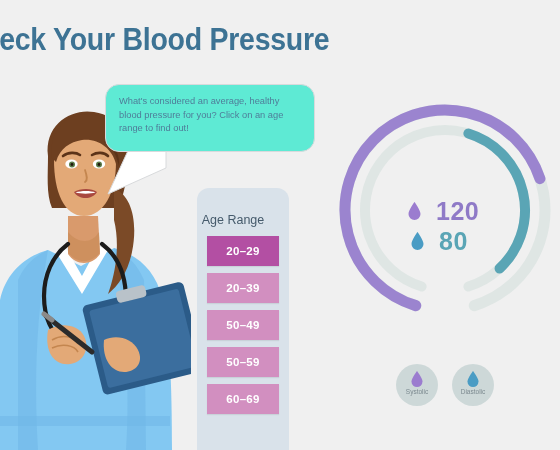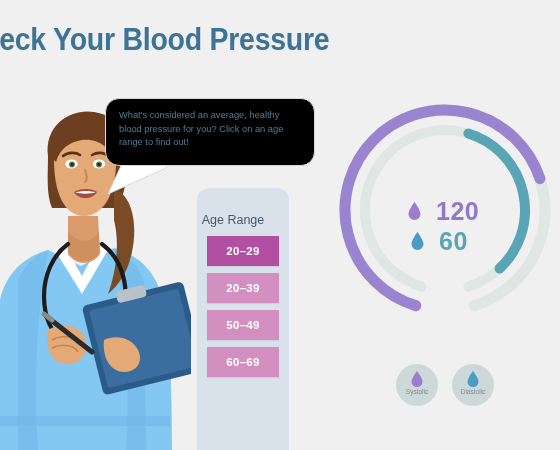--- a/index.html
+++ b/index.html
@@ -15,22 +15,22 @@
   .title{
     position:absolute;left:-18px;top:22px;
     font-family:"Liberation Sans Narrow","Liberation Sans",sans-serif;
     font-size:31px;font-weight:bold;letter-spacing:-0.3px;
     color:#3d7394;white-space:nowrap;
     transform:scaleX(0.92);transform-origin:left center;
   }
 
   
   .bubble{
-    position:absolute;left:105px;top:98px;width:210px;height:68px;
-    background:#000000;border:1px solid #d8dadc;border-radius:14px;
+    position:absolute;left:105px;top:84px;width:210px;height:68px;
+    background:#5eead4;border:1px solid #d8dadc;border-radius:14px;
     box-sizing:border-box;padding:10px 12px 0 13px;
   }
   .bubble-text{
     font-size:9.3px;line-height:13.6px;color:#4f7d99;
     font-family:"Liberation Sans Narrow","Liberation Sans",sans-serif;
   }
   .bubble-tail{position:absolute;left:98px;top:140px;width:70px;height:56px;}
 
   
   .nurse{position:absolute;left:-14px;top:104px;width:205px;height:346px;}
@@ -162,20 +162,21 @@
   <div class="bubble">
     <div class="bubble-text">What's considered an average, healthy blood pressure for you? Click on an age range to find out!</div>
   </div>
 
   <div class="age-panel">
     <div class="age-title">Age Range</div>
     <div class="age-btns" id="age-btns">
         <div class="age-btn selected">20–29</div>
         <div class="age-btn">20–39</div>
         <div class="age-btn">50–49</div>
+        <div class="age-btn">50–59</div>
         <div class="age-btn">60–69</div>
       </div>
   </div>
 
   <svg class="gauge" viewBox="0 0 230 300">
 
     <path id="track-outer" fill="none" stroke="#dfe6e4" stroke-width="11" stroke-linecap="round" d="M 85.7628295277263 235.63047559630354 A 100 100 0 1 1 144.23717047227368 235.63047559630354"></path>
 
     <path id="track-inner" fill="none" stroke="#dfe6e4" stroke-width="10" stroke-linecap="round" d="M 91.61026362218104 216.50438047704284 A 80 80 0 1 1 138.38973637781893 216.50438047704284"></path>
 
@@ -188,21 +189,21 @@
     <div class="read-row sys">
       <svg class="drop" viewBox="0 0 13 18">
         <path d="M6.5 0 C6.5 0 12.5 8 12.5 12 A6 6 0 0 1 0.5 12 C0.5 8 6.5 0 6.5 0 Z" fill="#9b7ccf"></path>
       </svg>
       <span class="read-val">120</span>
     </div>
     <div class="read-row dia">
       <svg class="drop" viewBox="0 0 13 18">
         <path d="M6.5 0 C6.5 0 12.5 8 12.5 12 A6 6 0 0 1 0.5 12 C0.5 8 6.5 0 6.5 0 Z" fill="#4a9cc4"></path>
       </svg>
-      <span class="read-val">60</span>
+      <span class="read-val">80</span>
     </div>
   </div>
 
   <div class="legend">
     <div class="badge sys-b">
       <svg class="bdrop" viewBox="0 0 12 16">
         <path d="M6 0 C6 0 11.5 7 11.5 10.5 A5.5 5.5 0 0 1 0.5 10.5 C0.5 7 6 0 6 0 Z" fill="#9b7ccf"></path>
       </svg>
       <div class="blabel">Systolic</div>
     </div>

